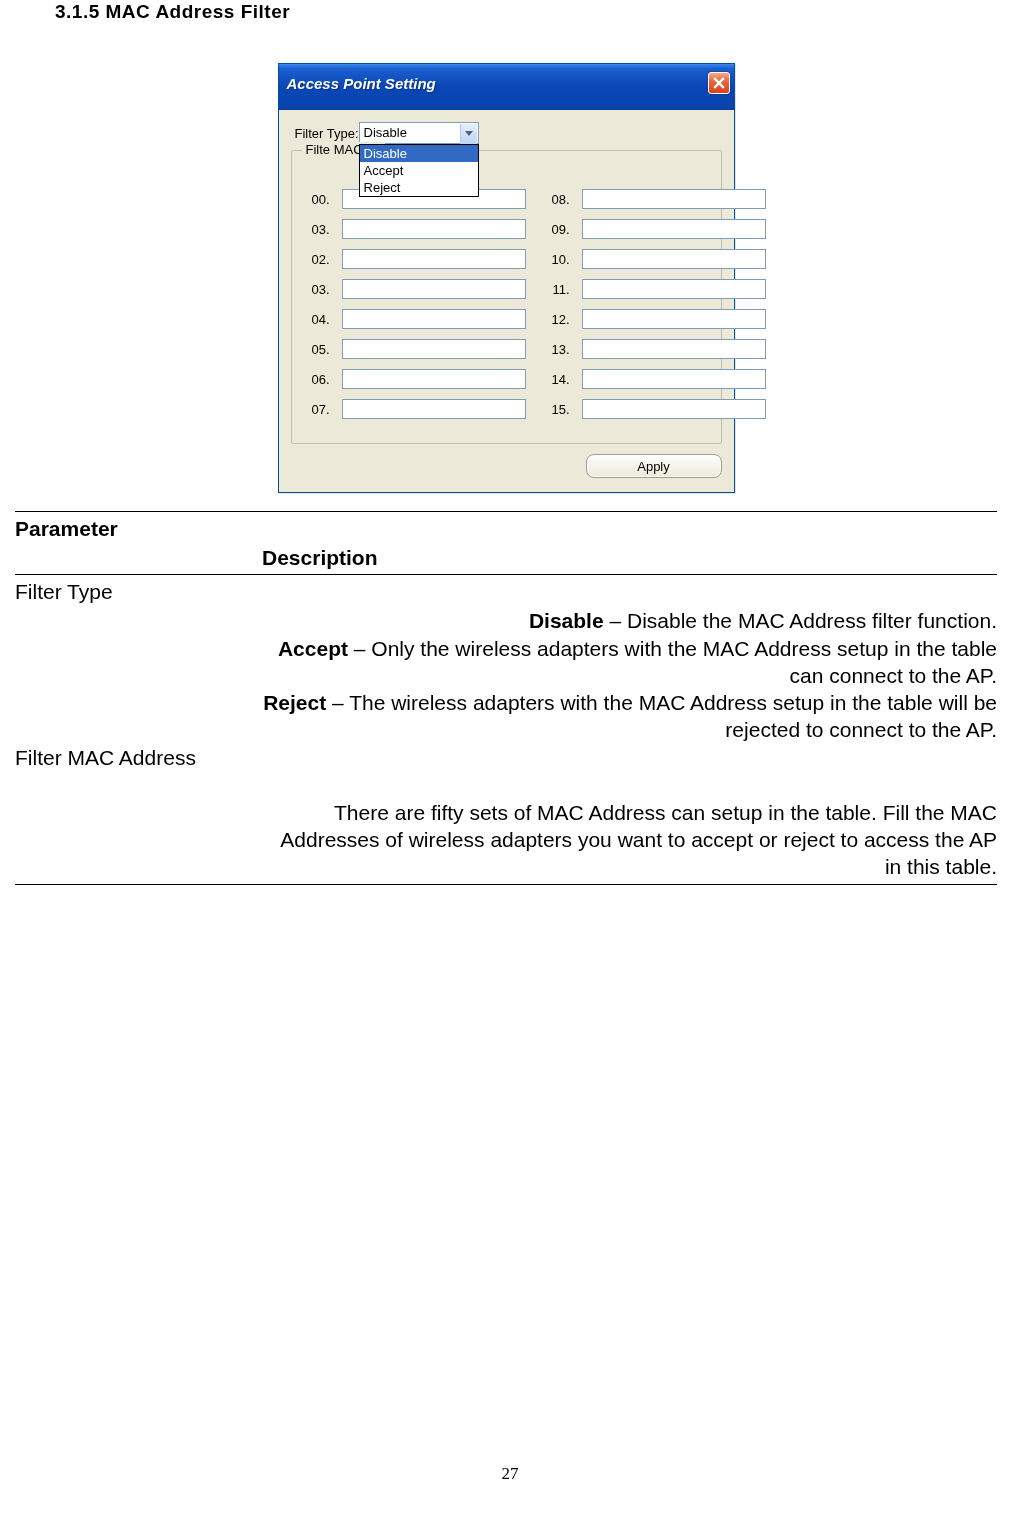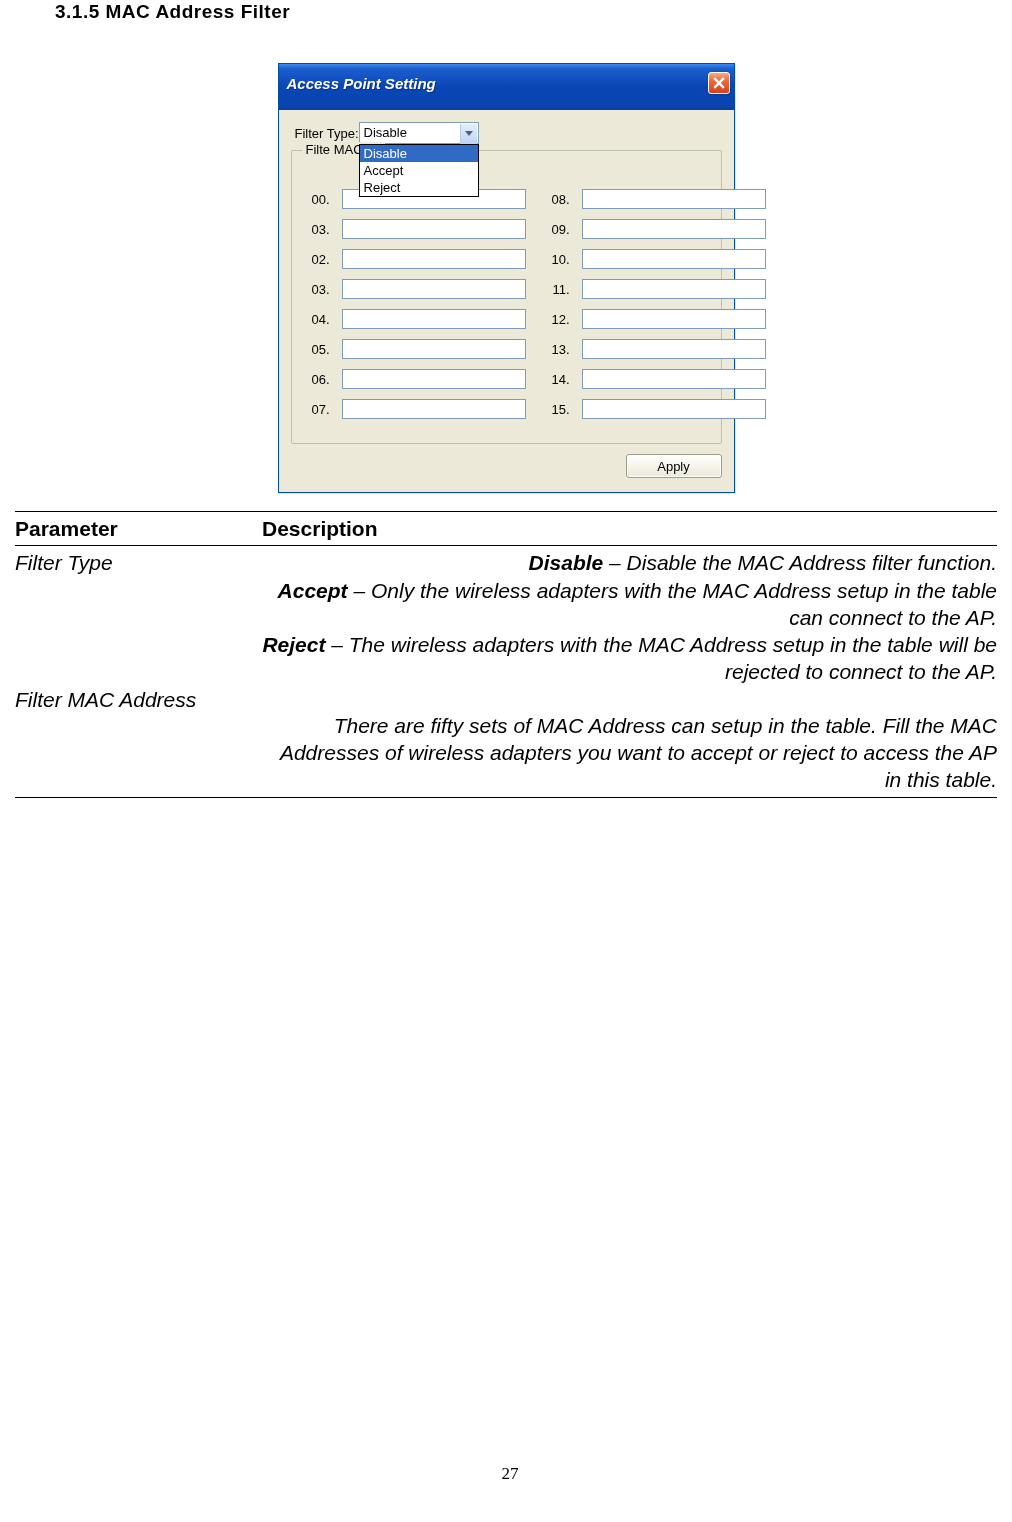--- a/index.html
+++ b/index.html
@@ -132,47 +132,47 @@
       background: #fff;
       padding: 1px 3px;
       font-size: 13px;
     }
     .apply-row {
       display: flex;
       justify-content: flex-end;
       margin-top: 10px;
     }
     .apply-btn {
-      width: 96px;
+      width: 136px;
       height: 24px;
       background: linear-gradient(to bottom, #fff 0%, #ece9d8 100%);
       border: 1px solid #9d9d8f;
-      border-radius: 3px;
+      border-radius: 8px;
       font-size: 13px;
       box-shadow: inset 0 0 0 1px #fefefe;
     }
     .desc-table {
       margin: 0 15px 0 15px;
       font-size: 21px;
       line-height: 1.3;
     }
     .tbl-header {
       display: flex;
       border-top: 1.5px solid #000;
       border-bottom: 1.5px solid #000;
       padding: 3px 0;
       font-weight: bold;
     }
     .col-param { width: 247px; flex-shrink: 0; }
-    .col-desc { flex: 1; }
+    .col-desc { flex: 1; margin-top: 29px; }
     .tbl-body {
       border-bottom: 1.5px solid #000;
       padding: 3px 0 3px 0;
     }
-    .tbl-row { display: flex; font-style: italic; }
+    .tbl-row { display: flex; }
     .tbl-row .col-param { padding-right: 8px; }
     .tbl-row .col-desc p { margin-bottom: 0; text-align: right; }
     .spacer { height: 26px; }
     .page-num {
       position: absolute;
       left: 8px; right: 0;
       bottom: 38px;
       text-align: center;
       font-family: 'Times New Roman', serif;
       font-size: 17px;

